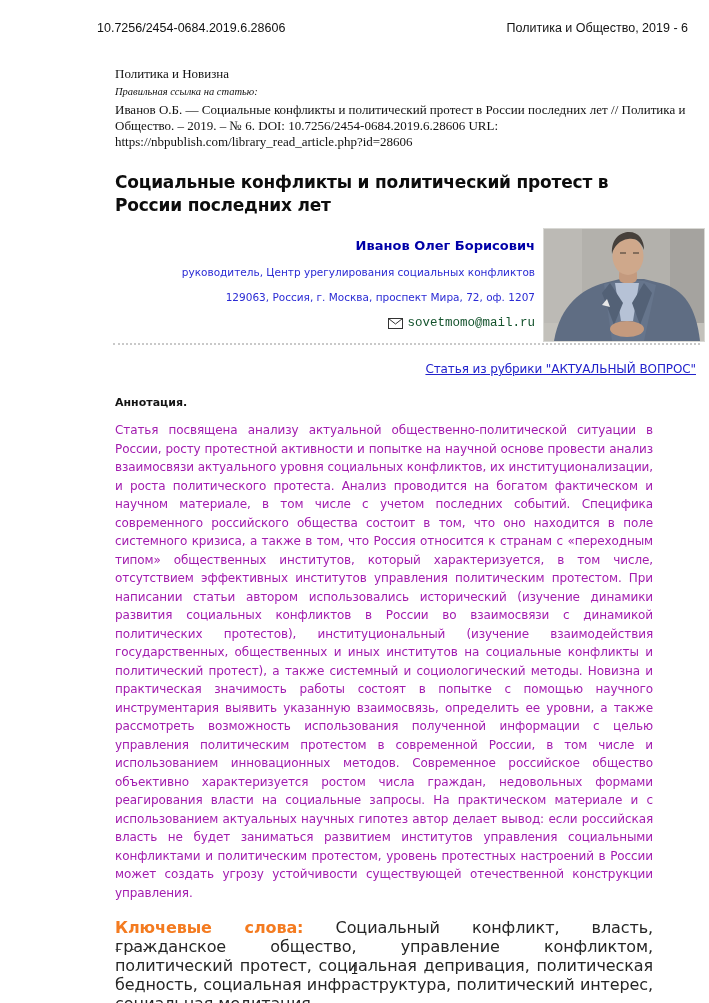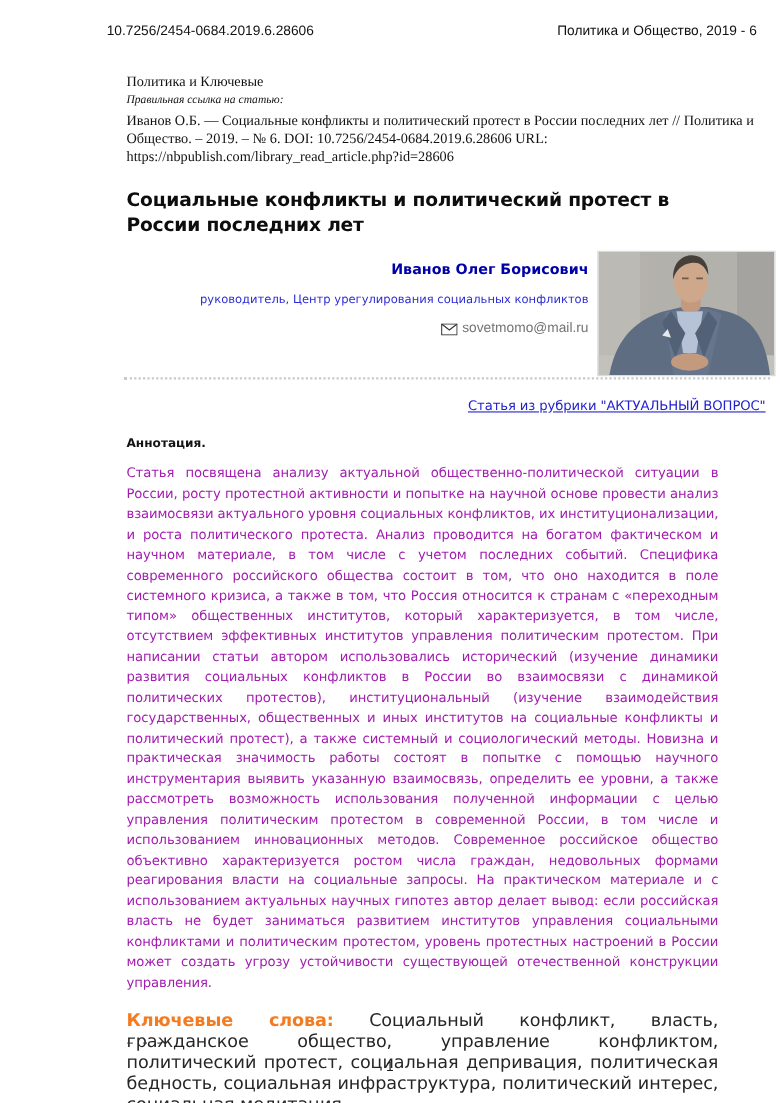--- a/index.html
+++ b/index.html
@@ -52,23 +52,23 @@
 
   
   .author {
     position: absolute;
     top: 238px; left: 115px; width: 420px;
     text-align: right;
   }
   .a-name { font-size: 13px; font-weight: 700; color: #0000a8; margin-bottom: 13px; }
   .a-pos, .a-addr { font-size: 10.5px; color: #2a2ad4; margin-bottom: 13px; }
   .a-email {
-    font-size: 12.5px; color: #737373;
-    display: flex; justify-content: flex-end; align-items: flex-end; gap: 4px;
-    font-family: Liberation Sans, sans-serif;
+    font-size: 12.5px; color: #14532d;
+    display: flex; justify-content: flex-end; align-items: center; gap: 4px;
+    font-family: Liberation Mono, monospace;
   }
   .a-email svg { display: block; }
 
   
   .photo {
     position: absolute;
     top: 228px; left: 543px;
     width: 162px; height: 114px;
     border: 1px solid #d8d8d4;
     box-sizing: border-box;
@@ -144,30 +144,31 @@
 <body>
 
 <div class="page">
 
   <div class="header">
     <span>10.7256/2454-0684.2019.6.28606</span>
     <span>Политика и Общество, 2019 - 6</span>
   </div>
 
   <div class="citation">
-    <div class="cit-journal">Политика и Ключевые</div>
+    <div class="cit-journal">Политика и Новизна</div>
     <div class="cit-label">Правильная ссылка на статью:</div>
     <div class="cit-text">Иванов О.Б. — Социальные конфликты и политический протест в России последних лет // Политика и Общество. – 2019. – № 6. DOI: 10.7256/2454-0684.2019.6.28606 URL: https://nbpublish.com/library_read_article.php?id=28606</div>
   </div>
 
   <h1 class="title">Социальные конфликты и политический протест в России последних лет</h1>
 
   <div class="author">
     <div class="a-name">Иванов Олег Борисович</div>
     <div class="a-pos">руководитель, Центр урегулирования социальных конфликтов</div>
+    <div class="a-addr">129063, Россия, г. Москва, проспект Мира, 72, оф. 1207</div>
     <div class="a-email">
       <span>
         <svg width="15" height="11" viewBox="0 0 15 11">
           <rect x="0.5" y="0.5" width="14" height="10" fill="none" stroke="#333" stroke-width="1"></rect>
           <polyline points="0.5,0.5 7.5,6 14.5,0.5" fill="none" stroke="#333" stroke-width="1"></polyline>
         </svg>
       </span>
       <span>sovetmomo@mail.ru</span>
     </div>
   </div>

